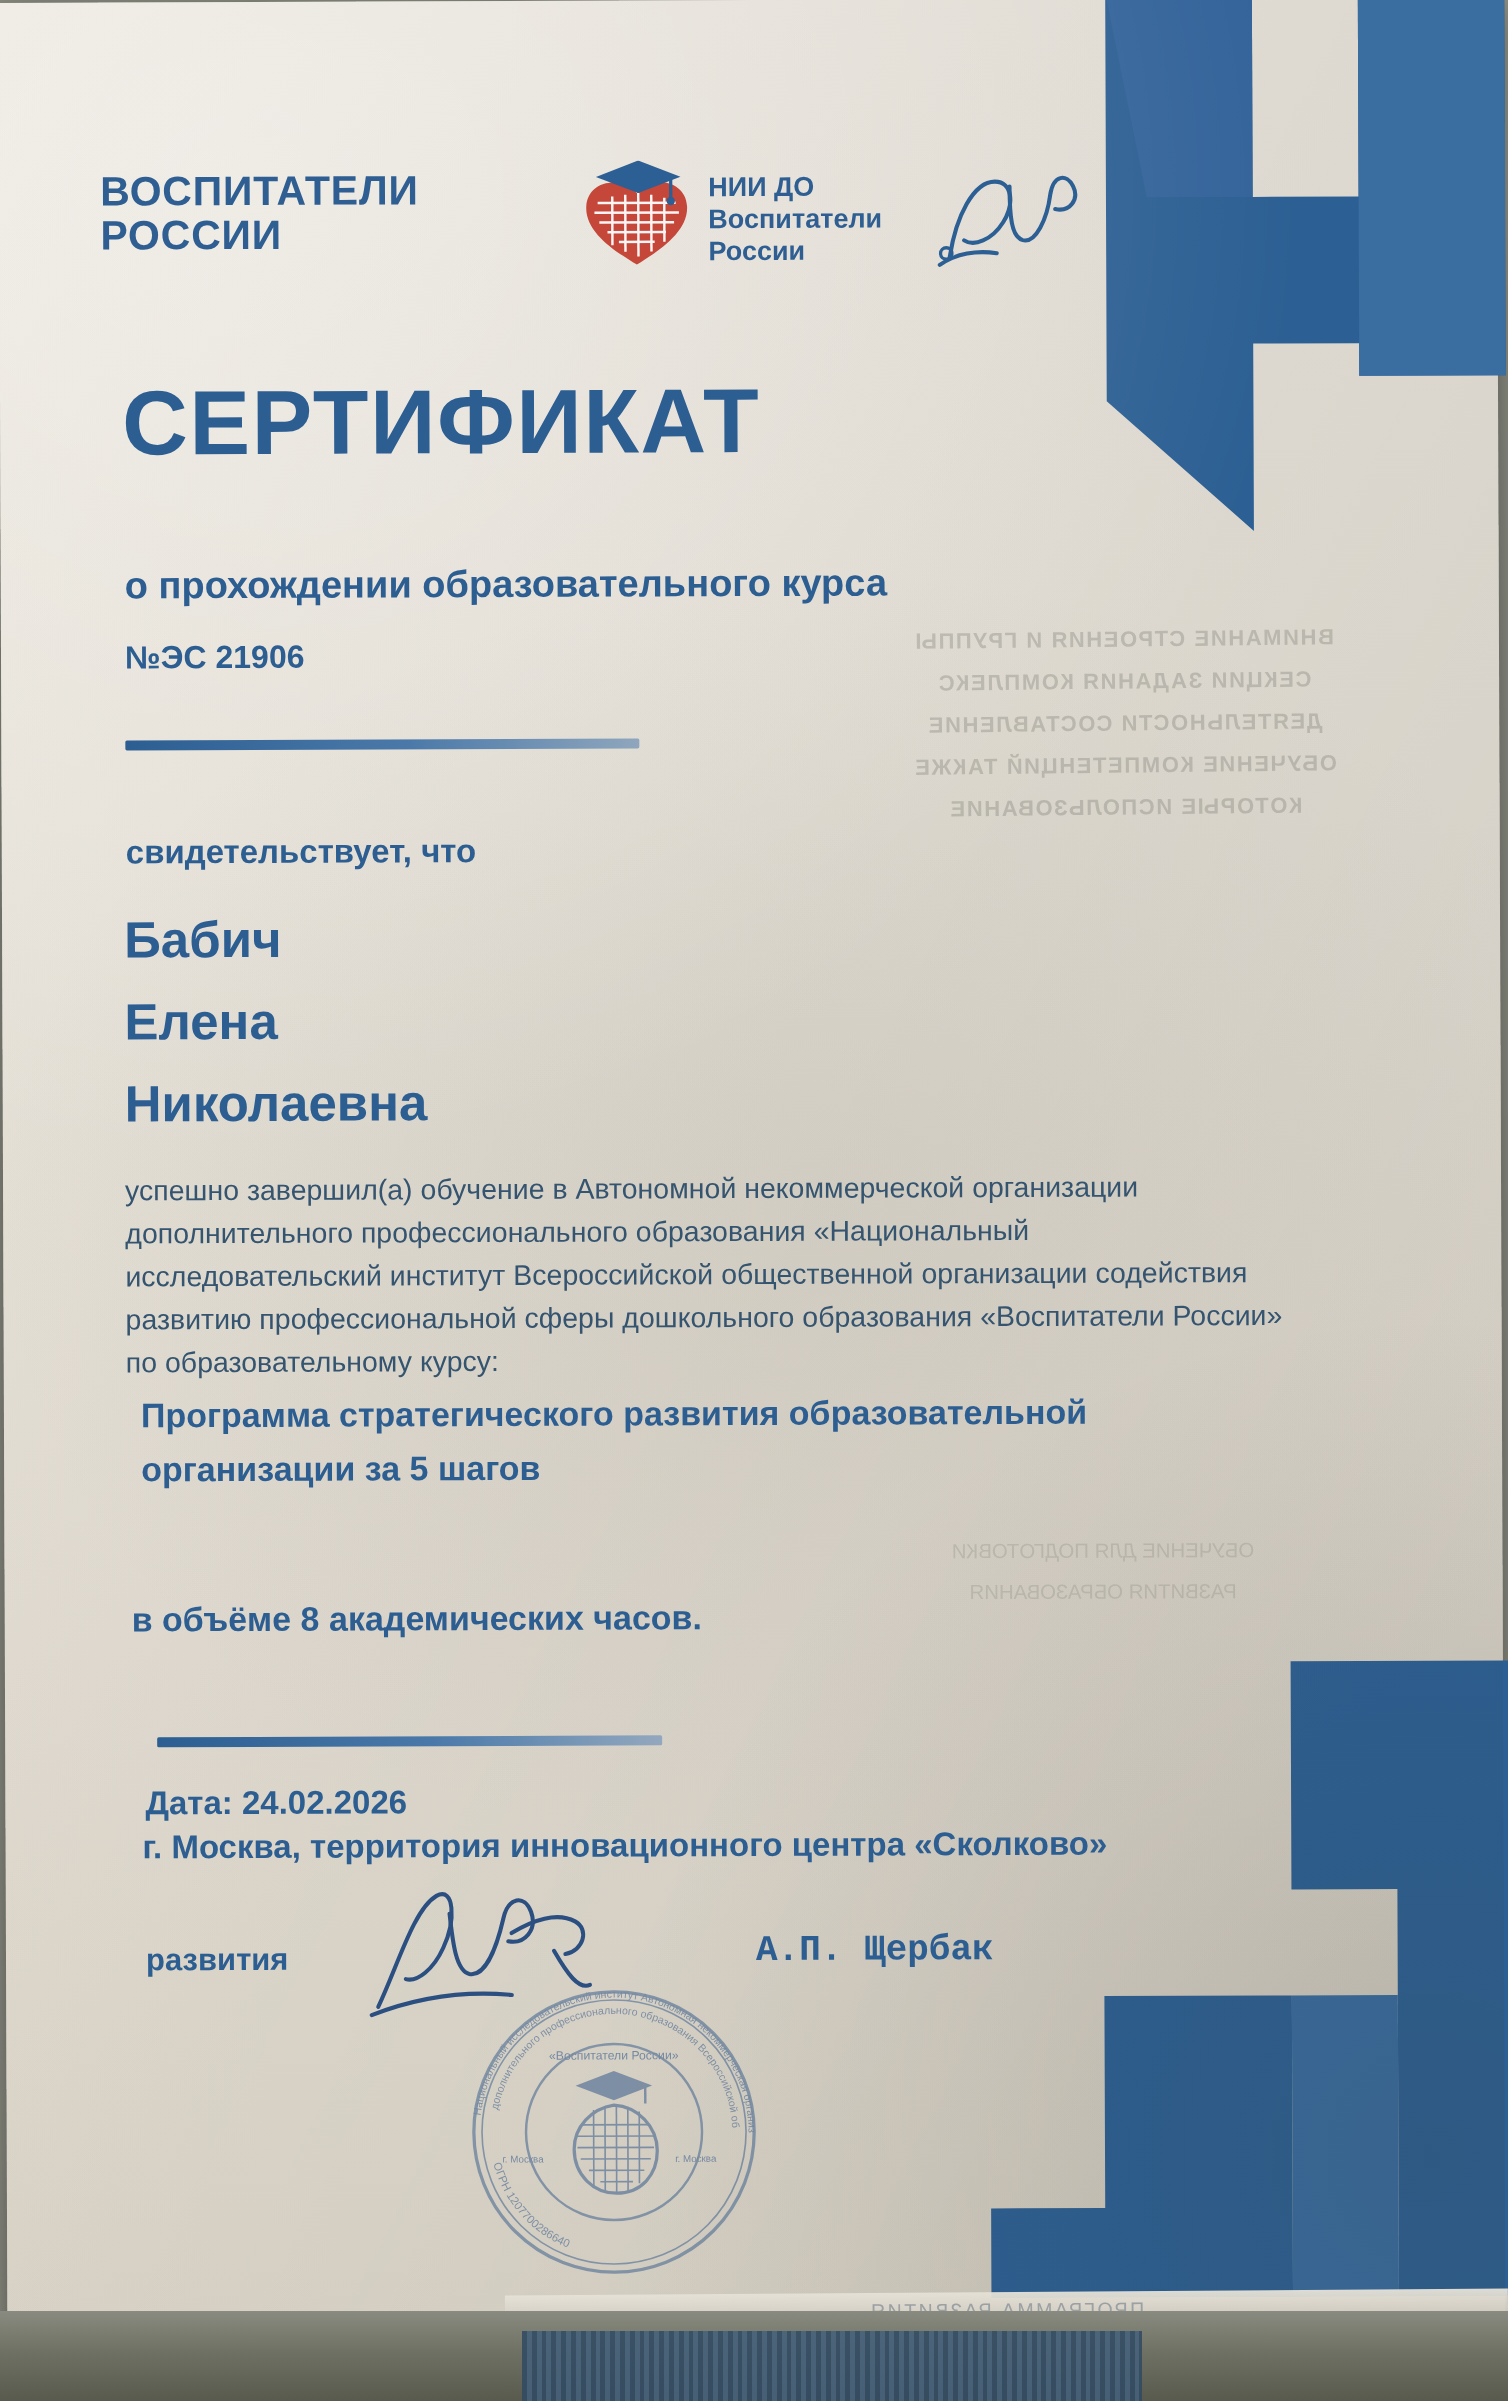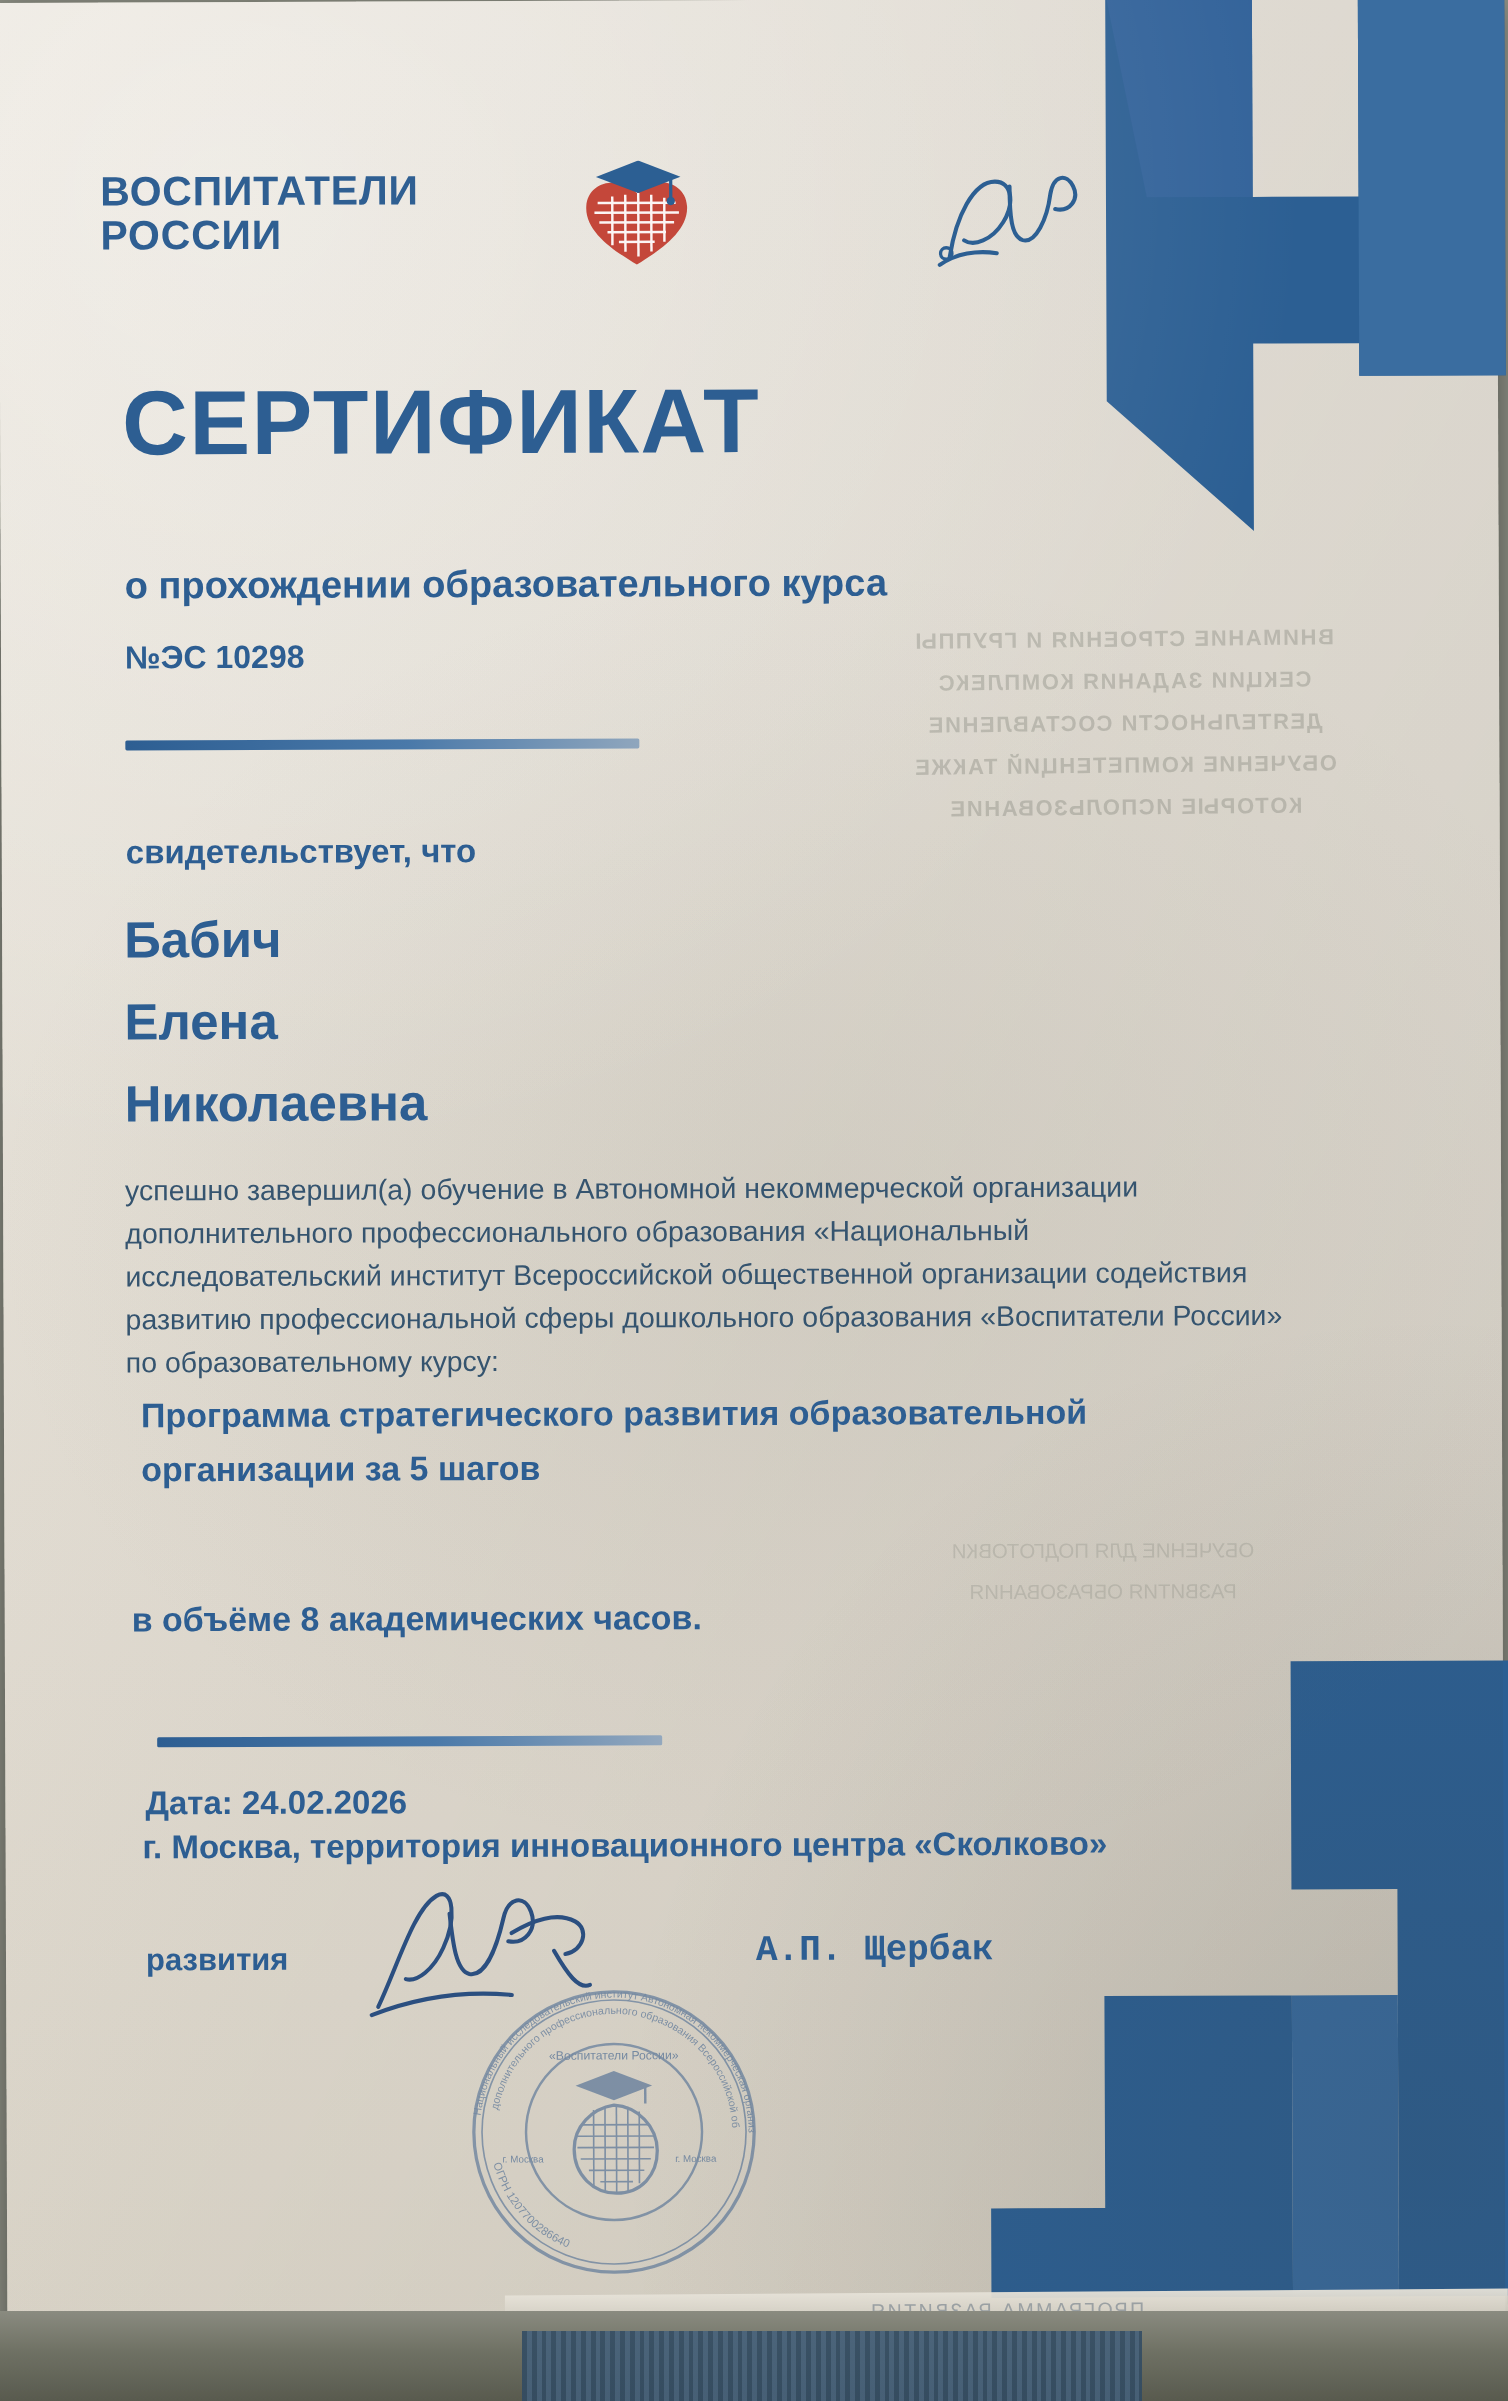--- a/index.html
+++ b/index.html
@@ -225,37 +225,42 @@
             <path d="M48 44 L48 104"></path>
               <path d="M64 42 L64 112"></path>
               <path d="M80 40 L80 118"></path>
             <path d="M96 42 L96 112"></path>
               <path d="M112 46 L112 100"></path>
           </g>
           <path d="M80 0 L132 20 L80 40 L28 20 Z" fill="#2c5f93"></path>
           <rect x="118" y="22" width="4" height="26" fill="#2c5f93"></rect>
           <circle cx="120" cy="50" r="5" fill="#2c5f93"></circle>
         </svg>
+        <div class="nii-txt">
+          <div>НИИ ДО</div>
+          <div>Воспитатели</div>
+          <div>России</div>
+        </div>
       </div>
 
       <div class="logo-luch">
         <svg width="155" height="114" viewBox="0 0 190 140">
           <g fill="none" stroke="#2c5f93" stroke-width="5" stroke-linecap="round">
             <path d="M22 118 C30 66, 52 24, 78 24 C100 24, 102 52, 88 74 C74 96, 52 104, 40 96"></path>
             <path d="M96 30 C96 66, 98 92, 112 96 C128 100, 142 70, 146 40 C150 16, 166 14, 174 30 C182 46, 170 62, 152 58"></path>
             <path d="M10 126 C30 112, 56 108, 80 112"></path>
           </g>
           <circle cx="18" cy="112" r="7" fill="none" stroke="#2c5f93" stroke-width="4"></circle>
         </svg>
       </div>
     </div>
 
     <div class="title">СЕРТИФИКАТ</div>
     <div class="subtitle">о прохождении образовательного курса</div>
-    <div class="certno">№ЭС 10298</div>
+    <div class="certno">№ЭС 21906</div>
     <div class="rule"></div>
 
     <div class="witness">свидетельствует, что</div>
 
     <div class="name">
       <div>Бабич</div>
       <div>Елена</div>
       <div>Николаевна</div>
     </div>
 

